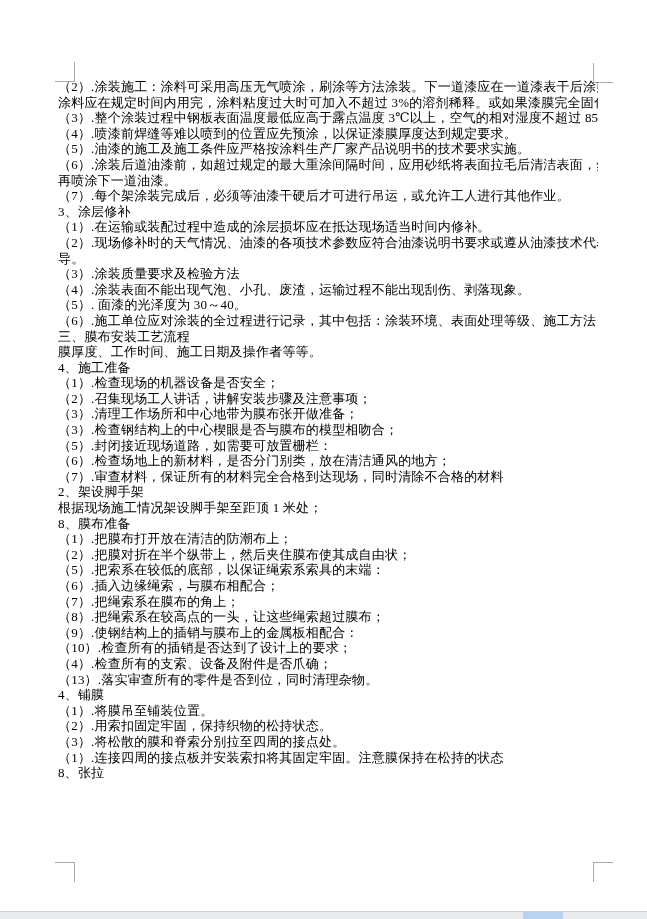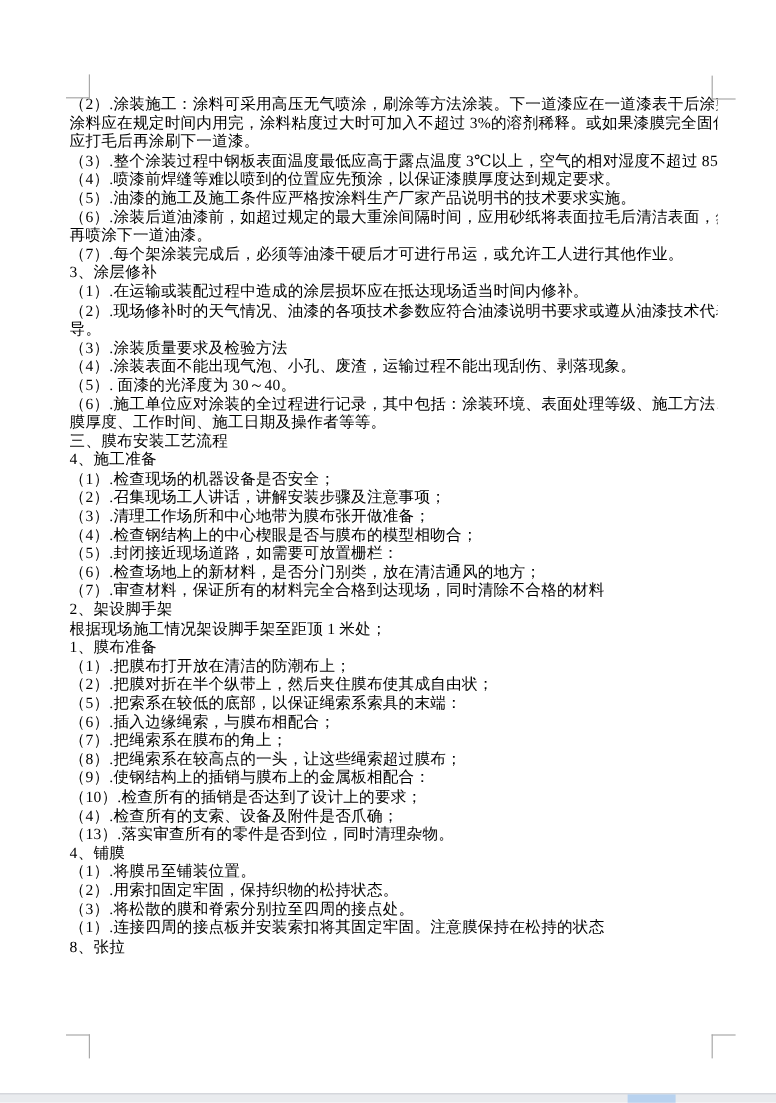--- a/index.html
+++ b/index.html
@@ -46,48 +46,47 @@
 <div id="page">
 
   <div id="crop-tl" class="cropmark"></div>
   <div id="crop-tr" class="cropmark"></div>
   <div id="crop-bl" class="cropmark"></div>
   <div id="crop-br" class="cropmark"></div>
 
   <div id="textblock" style="color: rgb(0, 0, 0);">
       <div class="tline">（2）.涂装施工：涂料可采用高压无气喷涂，刷涂等方法涂装。下一道漆应在一道漆表干后涂敷。</div>
       <div class="tline">涂料应在规定时间内用完，涂料粘度过大时可加入不超过 3%的溶剂稀释。或如果漆膜完全固化，</div>
-      <div class="tline">应打毛后再涂刷下一道漆。</div>
       <div class="tline">（3）.整个涂装过程中钢板表面温度最低应高于露点温度 3℃以上，空气的相对湿度不超过 85%。</div>
       <div class="tline">（4）.喷漆前焊缝等难以喷到的位置应先预涂，以保证漆膜厚度达到规定要求。</div>
       <div class="tline">（5）.油漆的施工及施工条件应严格按涂料生产厂家产品说明书的技术要求实施。</div>
       <div class="tline">（6）.涂装后道油漆前，如超过规定的最大重涂间隔时间，应用砂纸将表面拉毛后清洁表面，然后</div>
       <div class="tline">再喷涂下一道油漆。</div>
       <div class="tline">（7）.每个架涂装完成后，必须等油漆干硬后才可进行吊运，或允许工人进行其他作业。</div>
       <div class="tline">3、涂层修补</div>
       <div class="tline">（1）.在运输或装配过程中造成的涂层损坏应在抵达现场适当时间内修补。</div>
       <div class="tline">（2）.现场修补时的天气情况、油漆的各项技术参数应符合油漆说明书要求或遵从油漆技术代表指</div>
       <div class="tline">导。</div>
       <div class="tline">（3）.涂装质量要求及检验方法</div>
       <div class="tline">（4）.涂装表面不能出现气泡、小孔、废渣，运输过程不能出现刮伤、剥落现象。</div>
       <div class="tline">（5）. 面漆的光泽度为 30～40。</div>
       <div class="tline">（6）.施工单位应对涂装的全过程进行记录，其中包括：涂装环境、表面处理等级、施工方法、干</div>
+      <div class="tline">三、膜布安装工艺流程</div>
       <div class="tline">膜厚度、工作时间、施工日期及操作者等等。</div>
-      <div class="tline">三、膜布安装工艺流程</div>
       <div class="tline">4、施工准备</div>
       <div class="tline">（1）.检查现场的机器设备是否安全；</div>
       <div class="tline">（2）.召集现场工人讲话，讲解安装步骤及注意事项；</div>
       <div class="tline">（3）.清理工作场所和中心地带为膜布张开做准备；</div>
-      <div class="tline">（4）.检查钢结构上的中心楔眼是否与膜布的模型相吻合；</div>
+      <div class="tline">（3）.检查钢结构上的中心楔眼是否与膜布的模型相吻合；</div>
       <div class="tline">（5）.封闭接近现场道路，如需要可放置栅栏：</div>
       <div class="tline">（6）.检查场地上的新材料，是否分门别类，放在清洁通风的地方；</div>
       <div class="tline">（7）.审查材料，保证所有的材料完全合格到达现场，同时清除不合格的材料</div>
       <div class="tline">2、架设脚手架</div>
       <div class="tline">根据现场施工情况架设脚手架至距顶 1 米处；</div>
-      <div class="tline">1、膜布准备</div>
+      <div class="tline">8、膜布准备</div>
       <div class="tline">（1）.把膜布打开放在清洁的防潮布上；</div>
       <div class="tline">（2）.把膜对折在半个纵带上，然后夹住膜布使其成自由状；</div>
       <div class="tline">（5）.把索系在较低的底部，以保证绳索系索具的末端：</div>
       <div class="tline">（6）.插入边缘绳索，与膜布相配合；</div>
       <div class="tline">（7）.把绳索系在膜布的角上；</div>
       <div class="tline">（8）.把绳索系在较高点的一头，让这些绳索超过膜布；</div>
       <div class="tline">（9）.使钢结构上的插销与膜布上的金属板相配合：</div>
       <div class="tline">（10）.检查所有的插销是否达到了设计上的要求；</div>
       <div class="tline">（4）.检查所有的支索、设备及附件是否爪确；</div>
       <div class="tline">（13）.落实审查所有的零件是否到位，同时清理杂物。</div>

